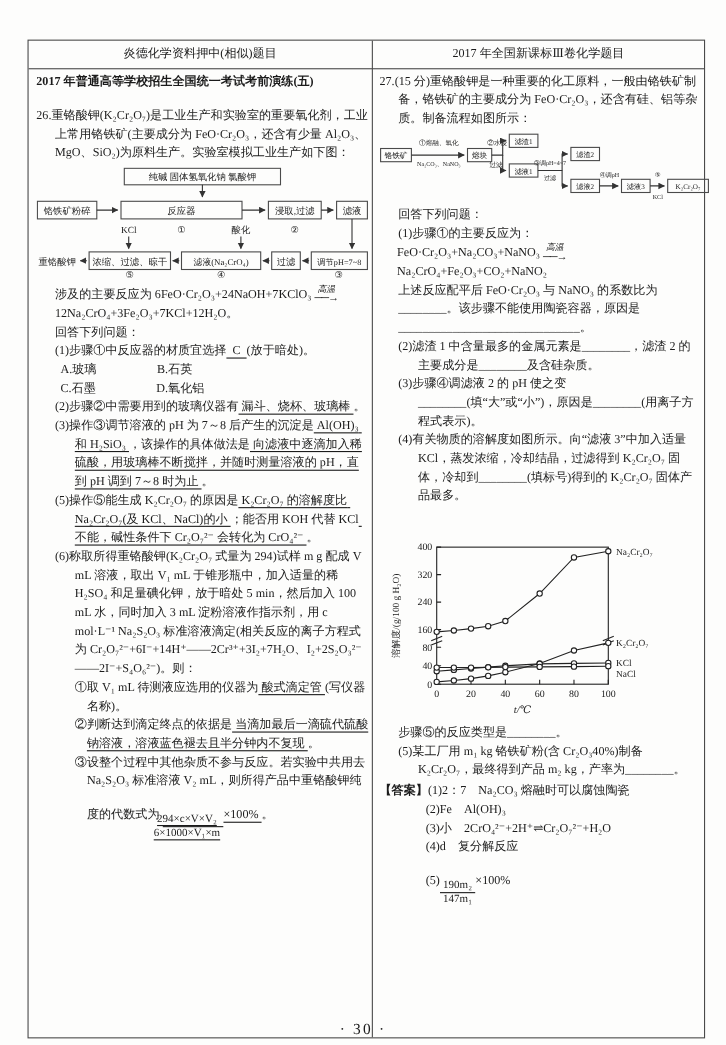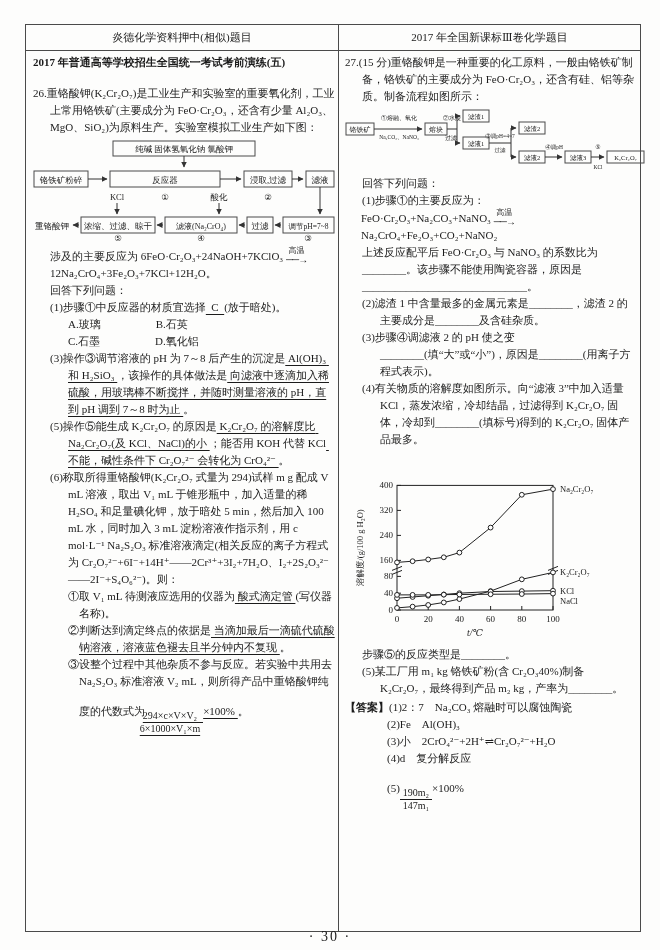--- a/index.html
+++ b/index.html
@@ -1,41 +1,41 @@
 <!DOCTYPE html>
 <html><head>
 <meta charset="utf-8">
 <style>
   html,body{margin:0;padding:0;}
   body{width:660px;height:950px;background:#fdfdfc;color:#1b1b1b;
        font-family:"Liberation Serif","DejaVu Serif",serif;position:relative;overflow:hidden;}
-  .sheet{position:absolute;left:25px;top:24px;width:614px;height:906px;border:1.3px solid #4a4a4a;}
+  .sheet{position:absolute;left:25px;top:36px;width:614px;height:906px;border:1.3px solid #4a4a4a;}
   .vdiv{position:absolute;left:312px;top:0;bottom:0;border-left:1.3px solid #4a4a4a;}
   .hrow{position:absolute;left:0;top:0;width:100%;height:25px;border-bottom:1.3px solid #4a4a4a;font-size:11px;}
   .hcell{position:absolute;top:0;height:25px;line-height:25px;text-align:center;}
   .hl{left:0;width:312px}
   .hr{left:313px;right:0}
   .colL{position:absolute;left:7px;top:29px;width:302px;font-size:11px;line-height:17px;}
   .colR{position:absolute;left:319px;top:29px;width:290px;font-size:11px;line-height:17px;}
   .extitle{font-weight:bold;margin-bottom:14px;}
   .para{white-space:pre-wrap;overflow-wrap:break-word;}
   .q{padding-left:17px;text-indent:-17px;}
   .s0{margin-left:17px;}
   .s1{margin-left:17px;padding-left:18px;text-indent:-18px;}
   .s2{margin-left:35px;padding-left:11px;text-indent:-11px;}
-  .opt{margin-left:35px;}
+  .opt{margin-left:22px;}
   .eq{margin-left:16px;}
   .ansq{padding-left:42px;text-indent:-42px;margin-top:2px;}
   .ans{margin-left:42px;}
   .u{text-decoration:underline;text-underline-offset:3px;}
   .b{font-weight:bold;}
   .frac{display:inline-block;vertical-align:middle;text-align:center;line-height:1.15;font-size:10px;}
   .frac .num{display:block;border-bottom:1px solid #1b1b1b;padding:0 3px;margin-top:20px;}
   .frac .den{display:block;padding:0 3px;}
-  .oa{display:inline-block;vertical-align:-3px;text-align:center;line-height:1;}
+  .oa{display:inline-block;vertical-align:-3px;text-align:center;line-height:1;font-style:italic;}
   .oa .top{display:block;font-size:8px;line-height:8px;}
   .oa .ar{display:block;font-size:10px;line-height:9px;letter-spacing:-1px;}
   svg{display:block;}
   svg text{font-family:inherit;fill:#1b1b1b;}
   .flow{margin:4px 0 4px 0;}
   .chart-wrap{margin:4px 0 2px 6px;}
   .footer{position:absolute;left:0;width:660px;top:929px;text-align:center;font-size:14px;letter-spacing:2px;}
   .fbox{fill:none;stroke:#4a4a4a;stroke-width:1;}
   .fline{stroke:#333;stroke-width:1;fill:none;}
 </style>
@@ -117,20 +117,21 @@
       <text x="168" y="101" text-anchor="middle" font-size="8.5">④</text>
       <text x="275" y="101" text-anchor="middle" font-size="8.5">③</text>
     </svg>
 
     <div>
         <div class="para s0"><span class="">涉及的主要反应为 6FeO·Cr₂O₃+24NaOH+7KClO₃ </span><span class="oa"><span class="top">高温</span><span class="ar">──→</span></span><span class=""> 12Na₂CrO₄+3Fe₂O₃+7KCl+12H₂O。</span></div>
         <div class="para s0"><span class="">回答下列问题：</span></div>
         <div class="para s1"><span class="">(1)步骤①中反应器的材质宜选择</span><span class="u ">  C  </span><span class="">(放于暗处)。</span></div>
         <div class="para opt"><span class="">A.玻璃                    B.石英</span></div>
         <div class="para opt"><span class="">C.石墨                    D.氧化铝</span></div>
+        <div class="para s1"><span class="">(2)步骤②中需要用到的玻璃仪器有</span><span class="u "> 漏斗、烧杯、玻璃棒 </span><span class="">。</span></div>
         <div class="para s1"><span class="">(3)操作③调节溶液的 pH 为 7～8 后产生的沉淀是</span><span class="u "> Al(OH)₃ 和 H₂SiO₃ </span><span class="">，该操作的具体做法是</span><span class="u "> 向滤液中逐滴加入稀硫酸，用玻璃棒不断搅拌，并随时测量溶液的 pH，直到 pH 调到 7～8 时为止 </span><span class="">。</span></div>
         <div class="para s1"><span class="">(5)操作⑤能生成 K₂Cr₂O₇ 的原因是</span><span class="u "> K₂Cr₂O₇ 的溶解度比 Na₂Cr₂O₇(及 KCl、NaCl)的小 </span><span class="">；能否用 KOH 代替 KCl</span><span class="u "> 不能，碱性条件下 Cr₂O₇²⁻ 会转化为 CrO₄²⁻ </span><span class="">。</span></div>
         <div class="para s1"><span class="">(6)称取所得重铬酸钾(K₂Cr₂O₇ 式量为 294)试样 m g 配成 V mL 溶液，取出 V₁ mL 于锥形瓶中，加入适量的稀 H₂SO₄ 和足量碘化钾，放于暗处 5 min，然后加入 100 mL 水，同时加入 3 mL 淀粉溶液作指示剂，用 c mol·L⁻¹ Na₂S₂O₃ 标准溶液滴定(相关反应的离子方程式为 Cr₂O₇²⁻+6I⁻+14H⁺——2Cr³⁺+3I₂+7H₂O、I₂+2S₂O₃²⁻——2I⁻+S₄O₆²⁻)。则：</span></div>
         <div class="para s2"><span class="">①取 V₁ mL 待测液应选用的仪器为</span><span class="u "> 酸式滴定管 </span><span class="">(写仪器名称)。</span></div>
         <div class="para s2"><span class="">②判断达到滴定终点的依据是</span><span class="u "> 当滴加最后一滴硫代硫酸钠溶液，溶液蓝色褪去且半分钟内不复现 </span><span class="">。</span></div>
         <div class="para s2"><span class="">③设整个过程中其他杂质不参与反应。若实验中共用去 Na₂S₂O₃ 标准溶液 V₂ mL，则所得产品中重铬酸钾纯度的代数式为 </span><span class="frac u"><span class="num">294×c×V×V₂</span><span class="den">6×1000×V₁×m</span></span><span class="u ">×100% </span><span class="">。</span></div>
       </div>
   </div>
 
   <div class="colR">

